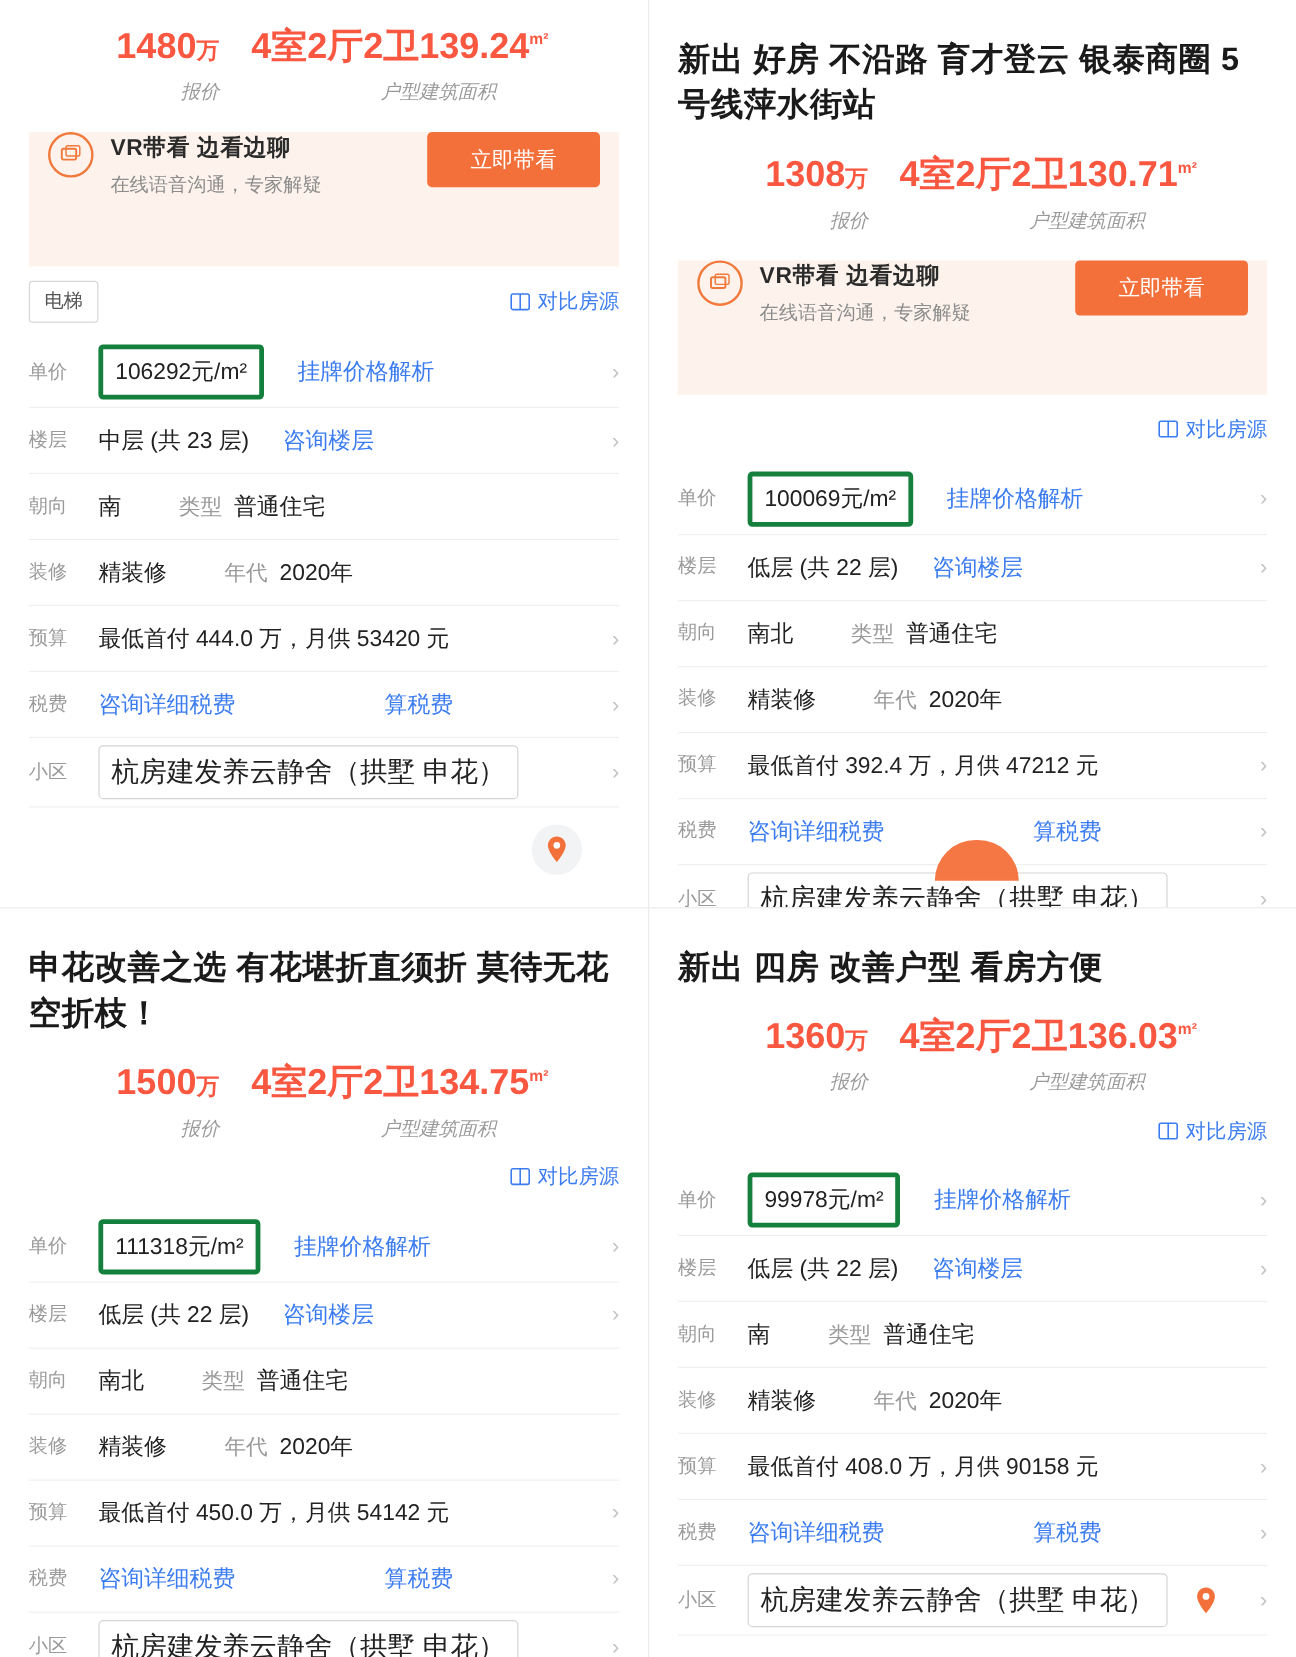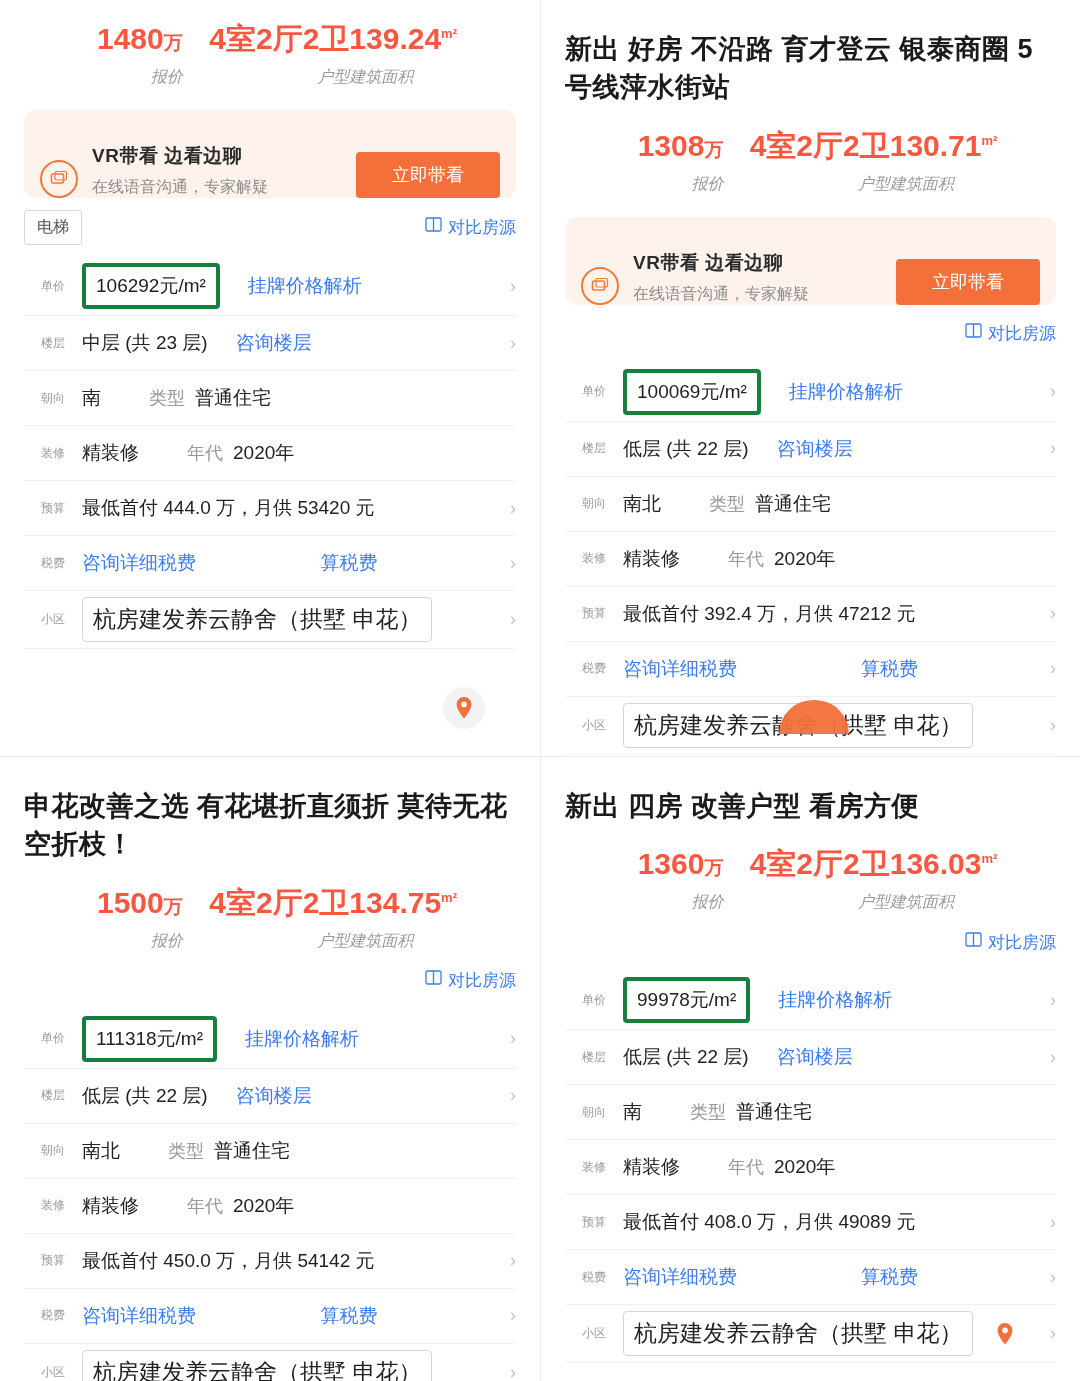--- a/index.html
+++ b/index.html
@@ -53,24 +53,24 @@
   .stat-l{
     margin-top:12px;
     color:#9a9a9a;
     font-size:16px;
     font-style:italic;
   }
 
   .vr{
     margin-top:22px;
     background:#fdf3ec;
-    border-radius:12px;
-    height:88px;
+    border-radius:0;
+    height:112px;
     display:flex;
-    align-items:flex-end;
+    align-items:flex-start;
     padding:0 16px;
     box-sizing:border-box;
   }
   .vr-icon{
     width:34px;height:34px;border-radius:50%;
     border:2px solid #f0793b;
     display:flex;align-items:center;justify-content:center;
     flex:0 0 auto;
     margin-right:14px;
   }
@@ -101,42 +101,41 @@
     border-radius:3px;
     color:#555;
     font-size:16px;
     padding:6px 12px;
   }
   .spacer{flex:1;}
   .compare{
     color:#3b7cf0;
     font-size:17px;
     display:flex;
-    align-items:flex-start;
+    align-items:center;
     gap:6px;
     white-space:nowrap;
   }
   .compare svg{display:block;}
 
   .rows{margin-top:12px;}
   .row{
     display:flex;
     align-items:center;
     min-height:42px;
     border-bottom:1px solid #f0f0f0;
     padding:6px 0;
     position:relative;
   }
   .row.nb{border-bottom:none;}
   .lab{
     color:#9a9a9a;
-    font-size:12px;
+    font-size:16px;
     width:58px;
     flex:0 0 auto;
-    text-align:center;
   }
   .val{
     font-size:19px;
     color:#222;
     white-space:nowrap;
   }
   .val.box{
     border:4px solid #15803d;
     border-radius:4px;
     padding:6px 10px;
@@ -483,21 +482,21 @@
         <span class="val">普通住宅</span>
       </div>
       <div class="row">
         <span class="lab">装修</span>
         <span class="val">精装修</span>
         <span class="sub-lab">年代</span>
         <span class="val">2020年</span>
       </div>
       <div class="row">
         <span class="lab">预算</span>
-        <span class="val">最低首付 408.0 万，月供 49089 元</span>
+        <span class="val">最低首付 408.0 万，月供 90158 元</span>
         <span class="chev">›</span>
       </div>
       <div class="row">
         <span class="lab">税费</span>
         <span class="link">咨询详细税费</span>
         <span class="link gap">算税费</span>
         <span class="chev">›</span>
       </div>
       <div class="row">
         <span class="lab">小区</span>

